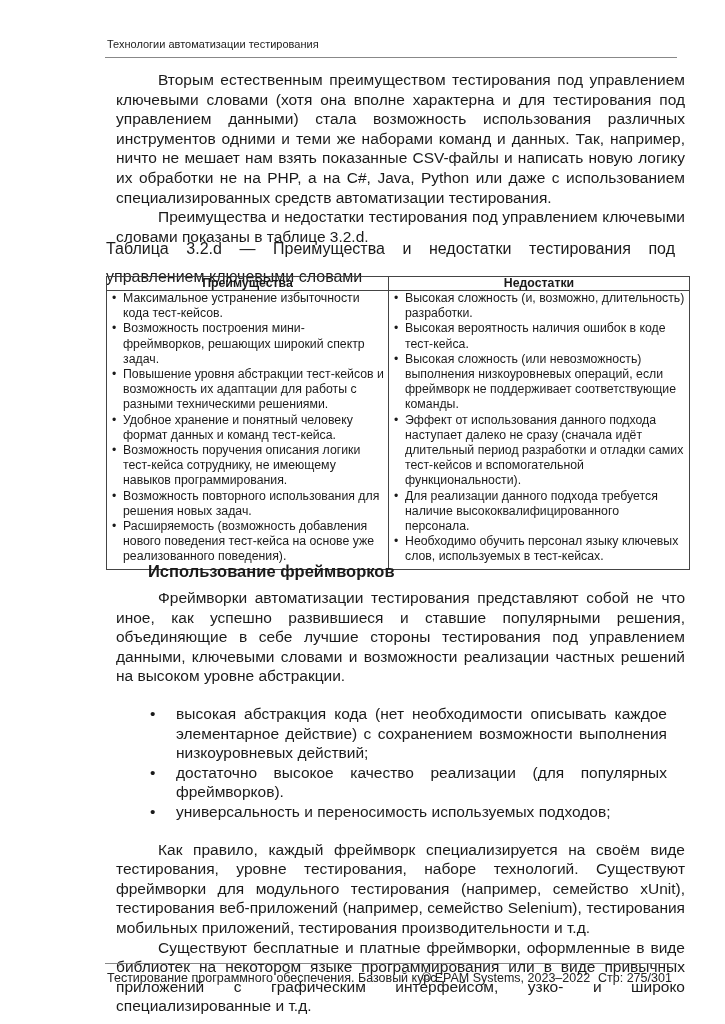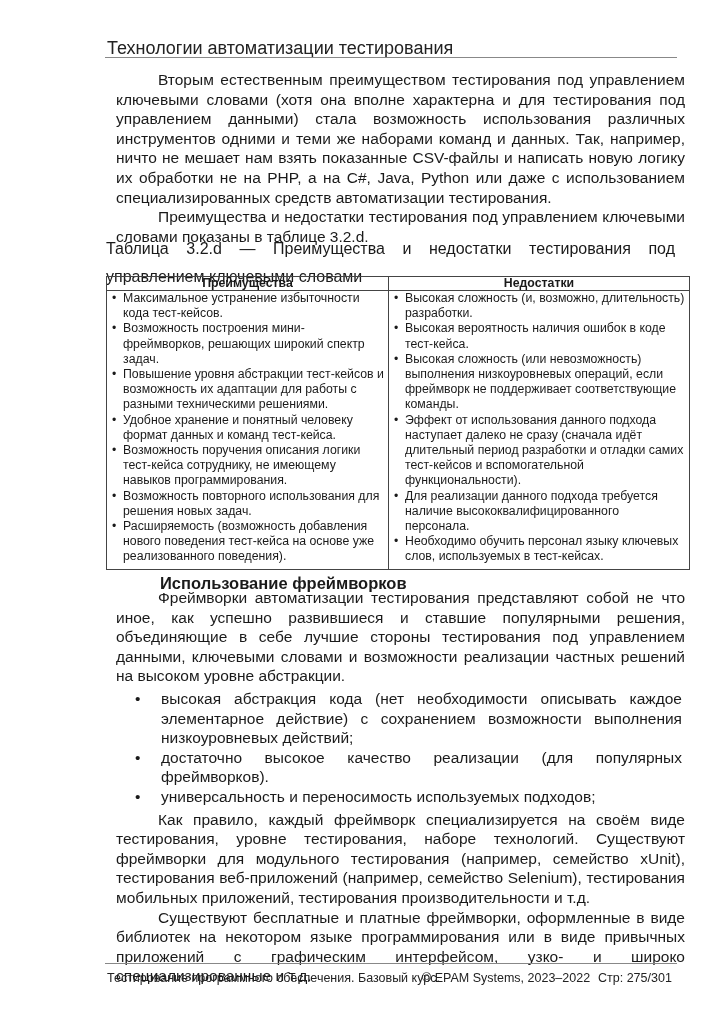--- a/index.html
+++ b/index.html
@@ -1,31 +1,31 @@
 <!DOCTYPE html>
 <html><head>
 <meta charset="utf-8">
 <style>
   html, body { margin: 0; padding: 0; background: #ffffff; }
   body { width: 725px; height: 1024px; position: relative; overflow: hidden; font-family: "Liberation Sans", sans-serif; color: #1a1a1a; }
-  .running-header { position: absolute; left: 107px; top: 38px; font-size: 18px; color: #222; text-align: center; }
+  .running-header { position: absolute; left: 107px; top: 38px; font-size: 11px; color: #222; text-align: center; }
   .header-rule { position: absolute; left: 105px; top: 57px; width: 572px; height: 1px; background: #888; }
   .body-text { position: absolute; left: 116px; width: 569px; font-size: 15.5px; line-height: 19.6px; text-align: justify; }
   .p { margin: 0; }
   .indent { text-indent: 42px; }
   .caption { position: absolute; left: 106px; top: 235px; width: 569px; font-size: 16px; line-height: 28px; text-align: justify; margin: 0; }
   table.adv { position: absolute; left: 106px; top: 276px; width: 584px; border-collapse: collapse; font-size: 12.3px; line-height: 15.2px; }
   table.adv th, table.adv td { border: 1px solid #444; vertical-align: top; padding: 0 4px 4px 4px; }
   table.adv th { font-weight: bold; text-align: center; padding: 0 4px; line-height: 13px; }
   table.adv td.left { width: 273px; }
   ul.cell { margin: 0; padding: 0; list-style: none; }
   ul.cell li { position: relative; padding-left: 12px; }
   ul.cell li::before { content: "\2022"; position: absolute; left: 1px; top: 0; }
-  .section-title { position: absolute; left: 148px; top: 562px; font-size: 16.5px; font-weight: bold; margin: 12px; }
-  ul.features { margin: 3px; padding: 0; list-style: none; }
+  .section-title { position: absolute; left: 148px; top: 562px; font-size: 16.5px; font-weight: bold; margin: 0; }
+  ul.features { margin: 18px; padding: 0; list-style: none; }
   ul.features li { position: relative; padding-left: 42px; text-align: justify; }
   ul.features li::before { content: "\2022"; position: absolute; left: 16px; top: 0; }
   .footer-rule { position: absolute; left: 105px; top: 963px; width: 572px; height: 1px; background: #888; }
   .footer { position: absolute; top: 971px; font-size: 12.5px; color: #222; }
 </style>
 </head>
 <body>
 
 <div class="running-header">Технологии автоматизации тестирования</div>
 <div class="header-rule"></div>

